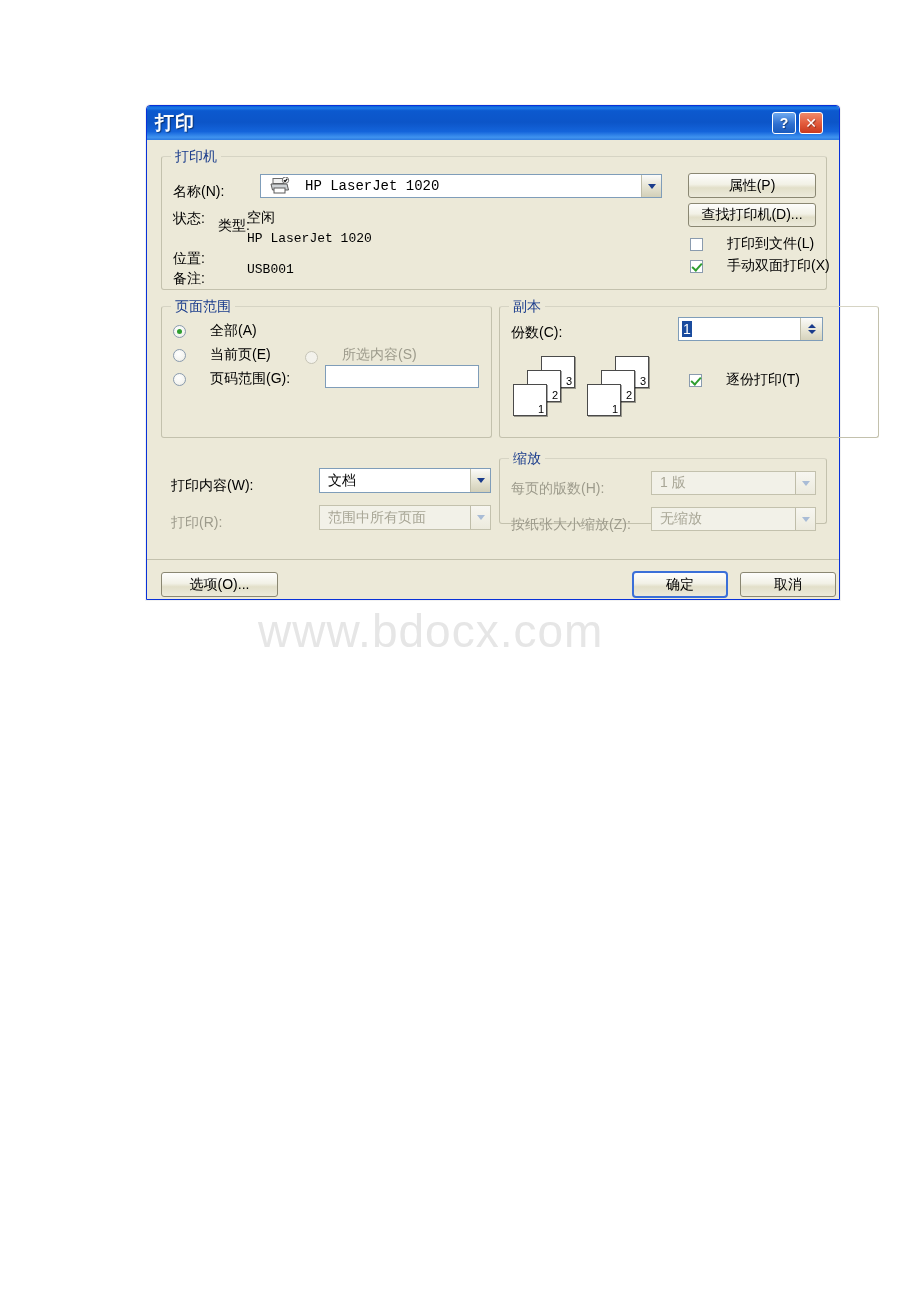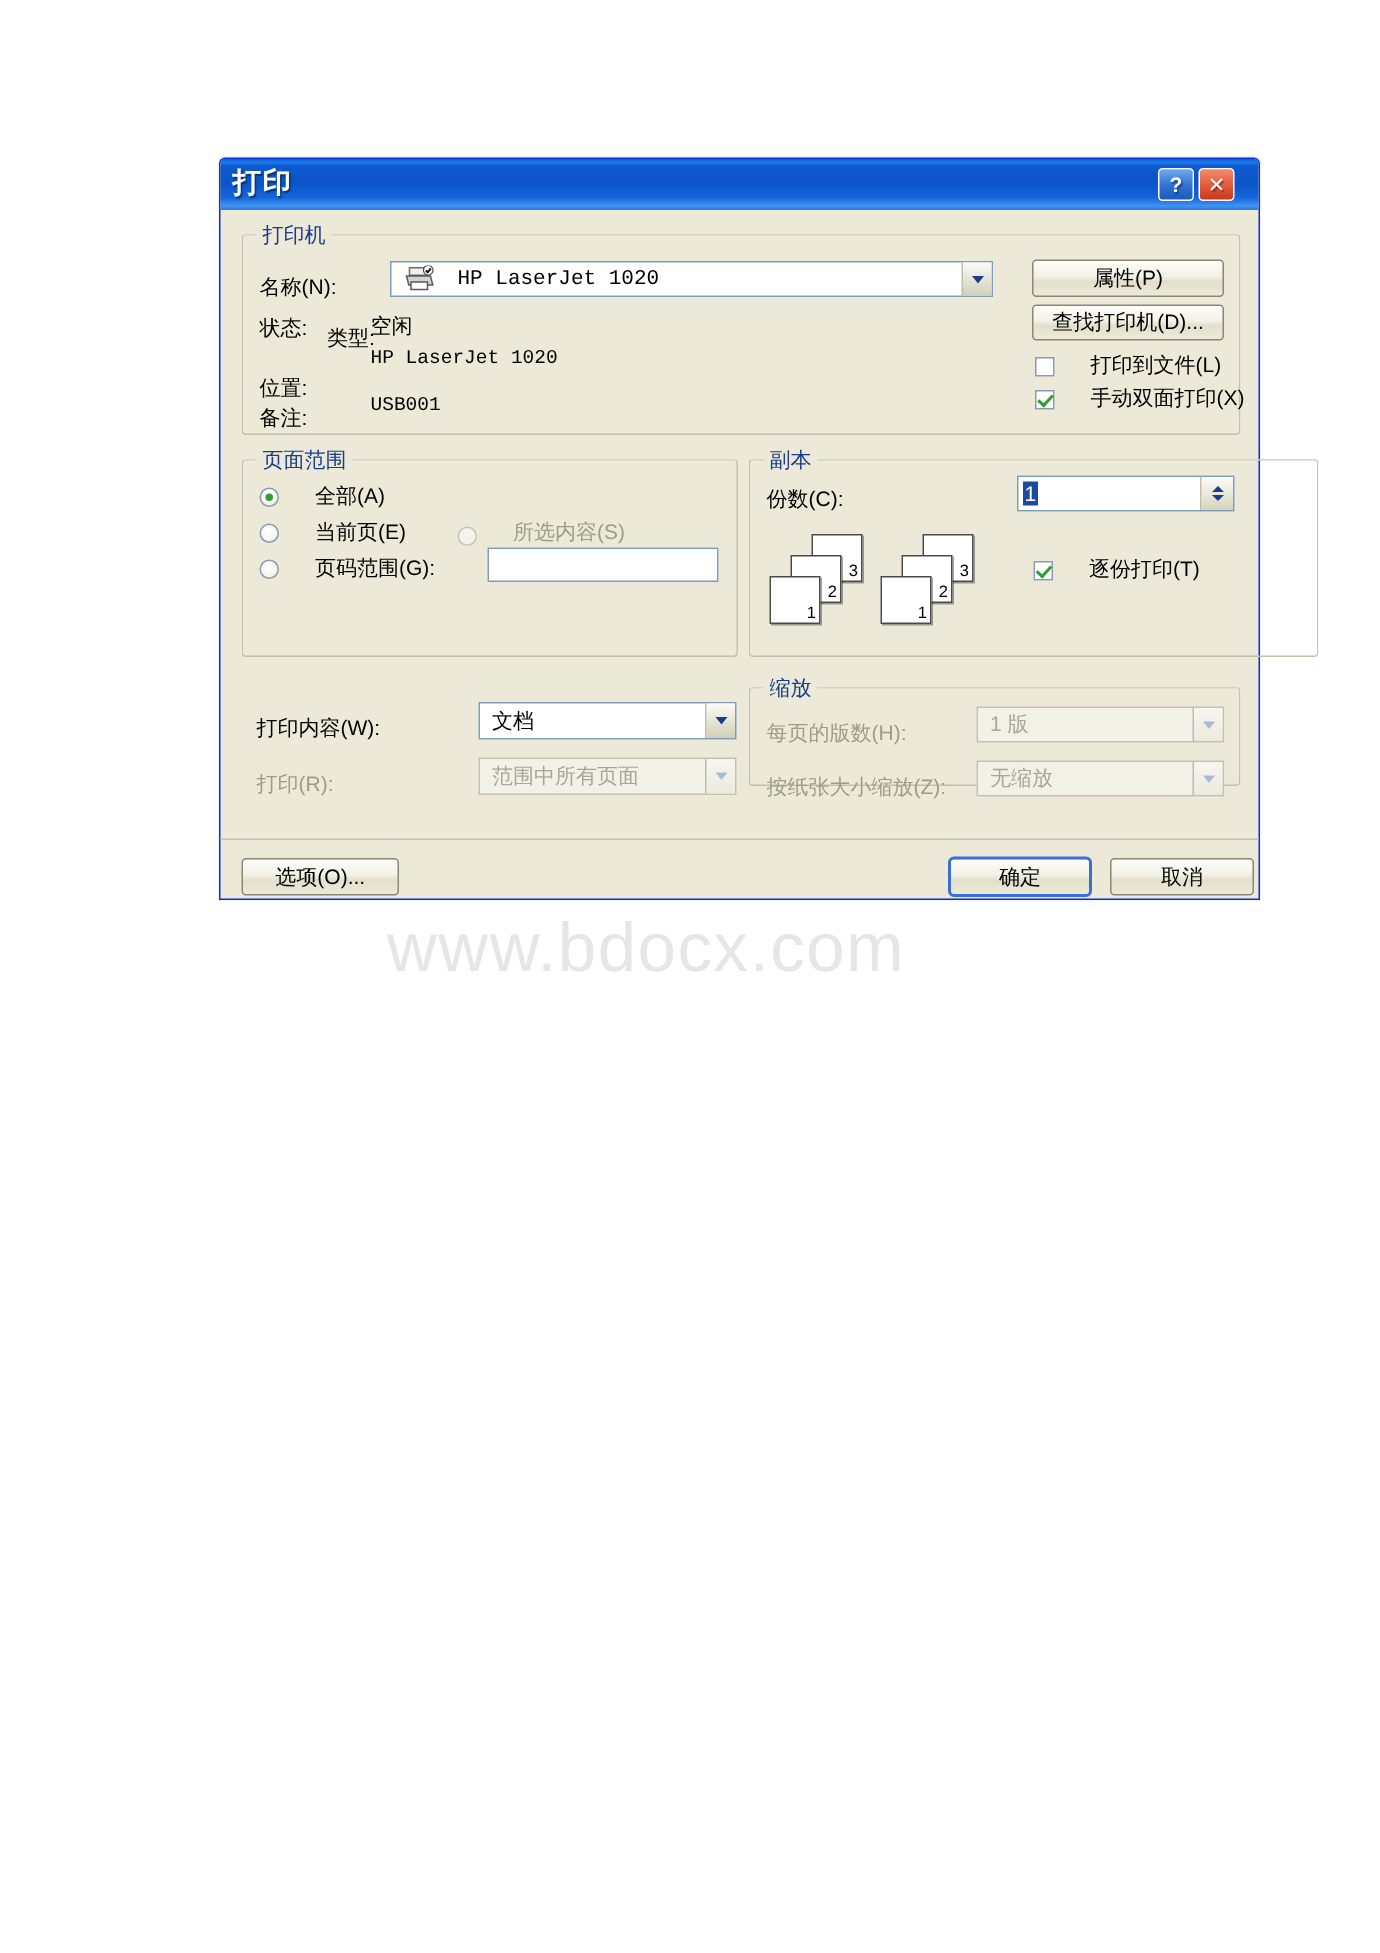--- a/index.html
+++ b/index.html
@@ -454,21 +454,21 @@
 
     <div class="combo disabled" style="left:504px; top:367px; width:165px; height:24px;">
       <div class="cval">无缩放</div>
       <div class="arrow">
         <div class="caret dim"></div>
       </div>
     </div>
 
     <div class="sep-bottom" style="top:419px;"></div>
 
-    <div class="btn" style="left:14px; top:432px; width:105px; height:25px;">选项(O)...</div>
+    <div class="btn" style="left:14px; top:432px; width:117px; height:25px;">选项(O)...</div>
 
     <div class="btn default" style="left:485px; top:431px; width:96px; height:27px;">确定</div>
 
     <div class="btn" style="left:593px; top:432px; width:96px; height:25px;">取消</div>
 
   </div>
 </div>
 
 <div class="watermark">www.bdocx.com</div>
 

